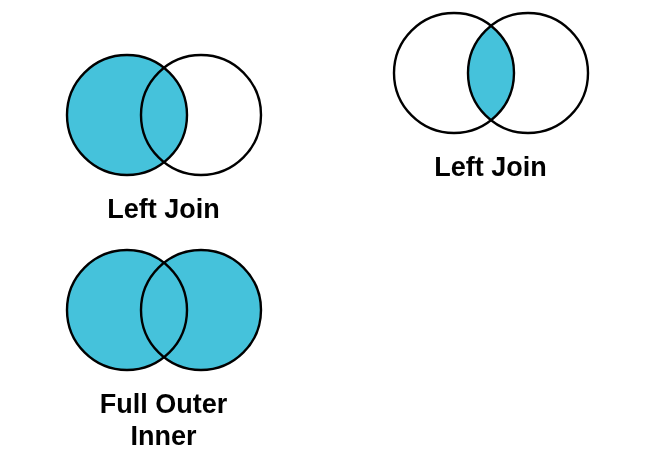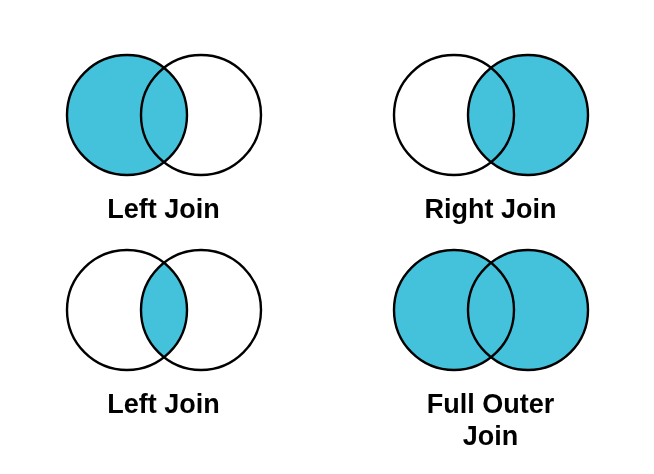--- a/index.html
+++ b/index.html
@@ -32,30 +32,20 @@
     <svg class="venn" viewBox="0 0 200 126">
         <circle cx="63" cy="63" r="60" fill="#45C2DB"></circle>
         <circle cx="137" cy="63" r="60" fill="#ffffff"></circle>
         <circle cx="63" cy="63" r="60" fill="#45C2DB"></circle>
         <circle cx="63" cy="63" r="60" fill="none" stroke="#000000" stroke-width="2.4"></circle>
         <circle cx="137" cy="63" r="60" fill="none" stroke="#000000" stroke-width="2.4"></circle>
       </svg>
     <div class="join-label">Left Join</div>
   </div>
 
-  <div class="cell row-top">
-    <svg class="venn" viewBox="0 0 200 126">
-        <circle cx="63" cy="63" r="60" fill="#ffffff"></circle>
-        <circle cx="137" cy="63" r="60" fill="#45C2DB"></circle>
-        <circle cx="137" cy="63" r="60" fill="#45C2DB"></circle>
-        <circle cx="63" cy="63" r="60" fill="none" stroke="#000000" stroke-width="2.4"></circle>
-        <circle cx="137" cy="63" r="60" fill="none" stroke="#000000" stroke-width="2.4"></circle>
-      </svg>
-    <div class="join-label">Right Join</div>
-  </div>
 
   <div class="cell row-bottom">
     <svg class="venn" viewBox="0 0 200 126">
         <circle cx="63" cy="63" r="60" fill="#ffffff"></circle>
         <circle cx="137" cy="63" r="60" fill="#ffffff"></circle>
         <clipPath id="lens-clip-2">
           <circle cx="137" cy="63" r="60" fill="none"></circle>
         </clipPath>
         <circle cx="63" cy="63" r="60" fill="#45C2DB" clip-path="url(#lens-clip-2)"></circle>
         <circle cx="63" cy="63" r="60" fill="none" stroke="#000000" stroke-width="2.4"></circle>
@@ -64,16 +54,16 @@
     <div class="join-label">Left Join</div>
   </div>
 
   <div class="cell row-bottom">
     <svg class="venn" viewBox="0 0 200 126">
         <circle cx="63" cy="63" r="60" fill="#45C2DB"></circle>
         <circle cx="137" cy="63" r="60" fill="#45C2DB"></circle>
         <circle cx="63" cy="63" r="60" fill="none" stroke="#000000" stroke-width="2.4"></circle>
         <circle cx="137" cy="63" r="60" fill="none" stroke="#000000" stroke-width="2.4"></circle>
       </svg>
-    <div class="join-label wrap-label">Full Outer Join</div>
+    <div class="join-label wrap-label">Full Outer Inner</div>
   </div>
 
 </div>
 
 </body></html>

